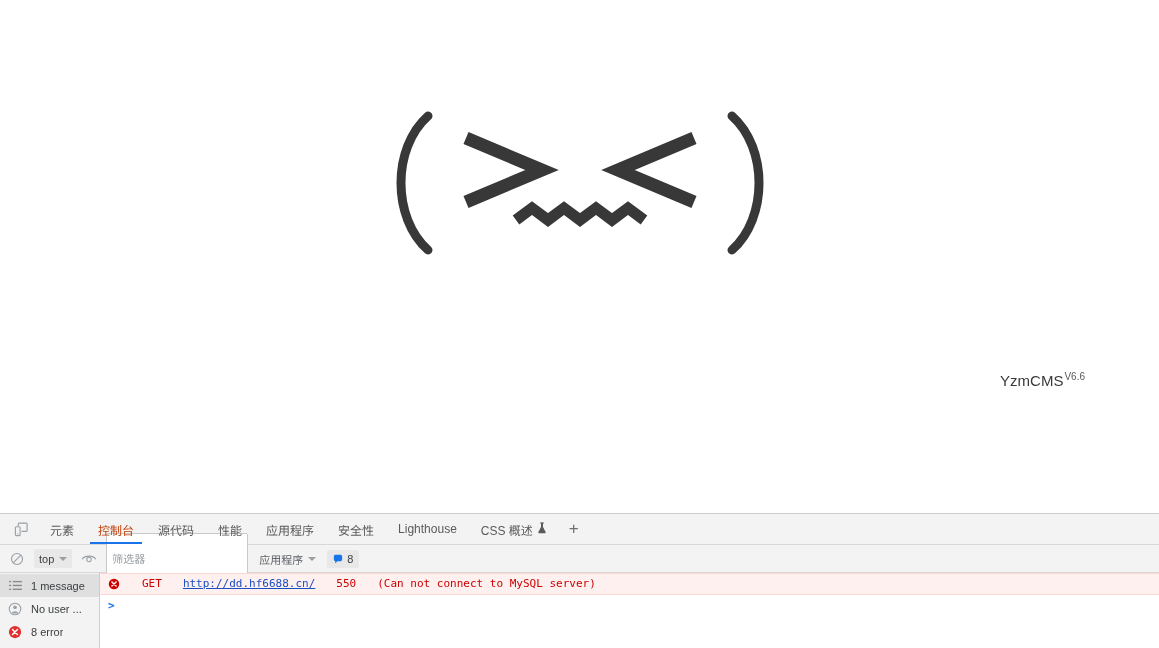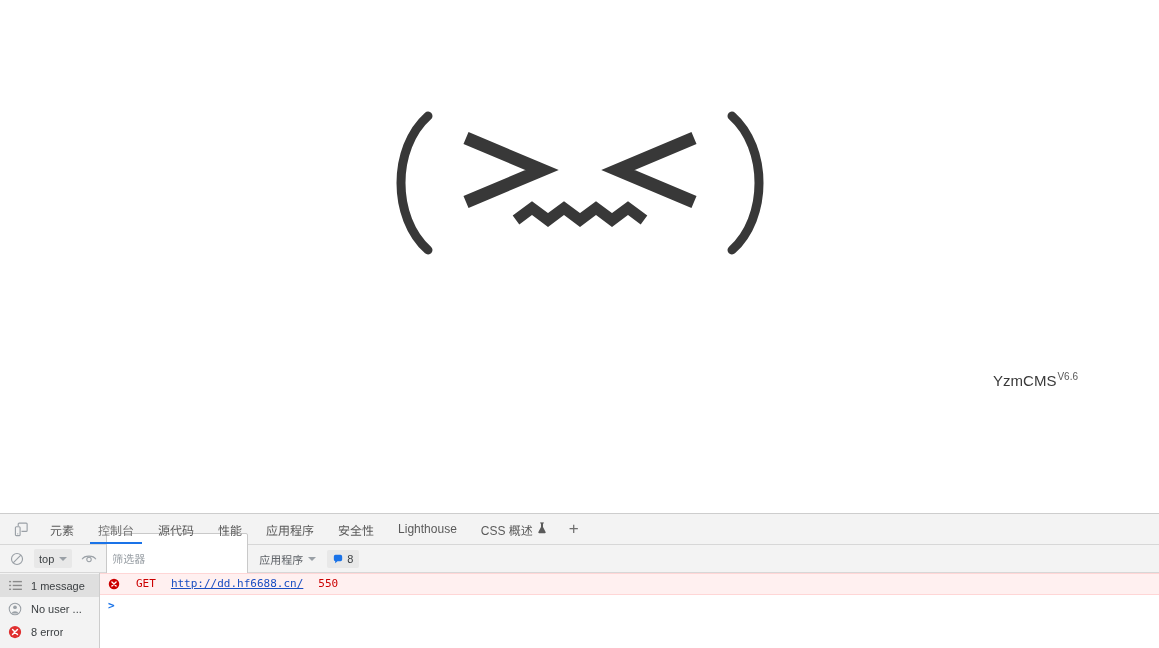--- a/index.html
+++ b/index.html
@@ -52,21 +52,21 @@
     width: 620px;
     font-size: 52px;
     line-height: 60px;
     color: #383838;
     font-weight: 400;
     font-family: "Liberation Sans", "DejaVu Sans", sans-serif;
   }
 
   .cms-mark {
     position: absolute;
-    right: 81px;
+    right: 74px;
     top: 371px;
     font-size: 15px;
     color: #3a3a3a;
     font-family: "Liberation Sans", sans-serif;
     white-space: nowrap;
   }
   .cms-mark sup {
     font-size: 10px;
     color: #5a5a5a;
     vertical-align: super;
@@ -107,21 +107,21 @@
     align-items: center;
     gap: 4px;
     padding: 0 12px;
     font-size: 12px;
     color: #5a5a5a;
     cursor: pointer;
     position: relative;
     white-space: nowrap;
   }
   .dt-tab.is-active {
-    color: #737373;
+    color: #c2410c;
     text-align: center;
   }
   .dt-tab.is-active::after {
     content: "";
     position: absolute;
     left: 4px; right: 4px; bottom: 0;
     height: 2px;
     background: #1a73e8;
   }
   .dt-tab-plus {
@@ -244,21 +244,21 @@
     min-width: 0;
     background: #ffffff;
     font-family: "DejaVu Sans Mono", "Liberation Mono", monospace;
     font-size: 11px;
     overflow: hidden;
   }
 
   .msg-error {
     display: flex;
     align-items: center;
-    gap: 15px;
+    gap: 21px;
     background: #fff0f0;
     border-top: 1px solid #ffd6d6;
     border-bottom: 1px solid #ffd6d6;
     color: #cc0000;
     padding: 3px 6px 3px 8px;
     line-height: 14px;
     white-space: nowrap;
   }
   .msg-error .err-icon { flex: 0 0 13px; display: flex; }
   .msg-url {
@@ -461,20 +461,21 @@
         <div class="msg-error">
           <span class="err-icon">
             <svg width="12" height="12" viewBox="0 0 16 16">
               <circle cx="8" cy="8" r="7" fill="#cc0000"></circle>
               <path d="M5.2 5.2 L10.8 10.8 M10.8 5.2 L5.2 10.8" stroke="#ffffff" stroke-width="1.8" stroke-linecap="round"></path>
             </svg>
           </span>
           <span>GET</span>
           <span class="msg-url">http://dd.hf6688.cn/</span>
           <span>550</span>
+          <span>(Can not connect to MySQL server)</span>
         </div>
 
         <div class="msg-prompt">
           <span class="prompt-chevron">&gt;</span>
           <span class="prompt-input" contenteditable="true" style=""></span>
         </div>
       </div>
     </div>
   </div>
 </div>

